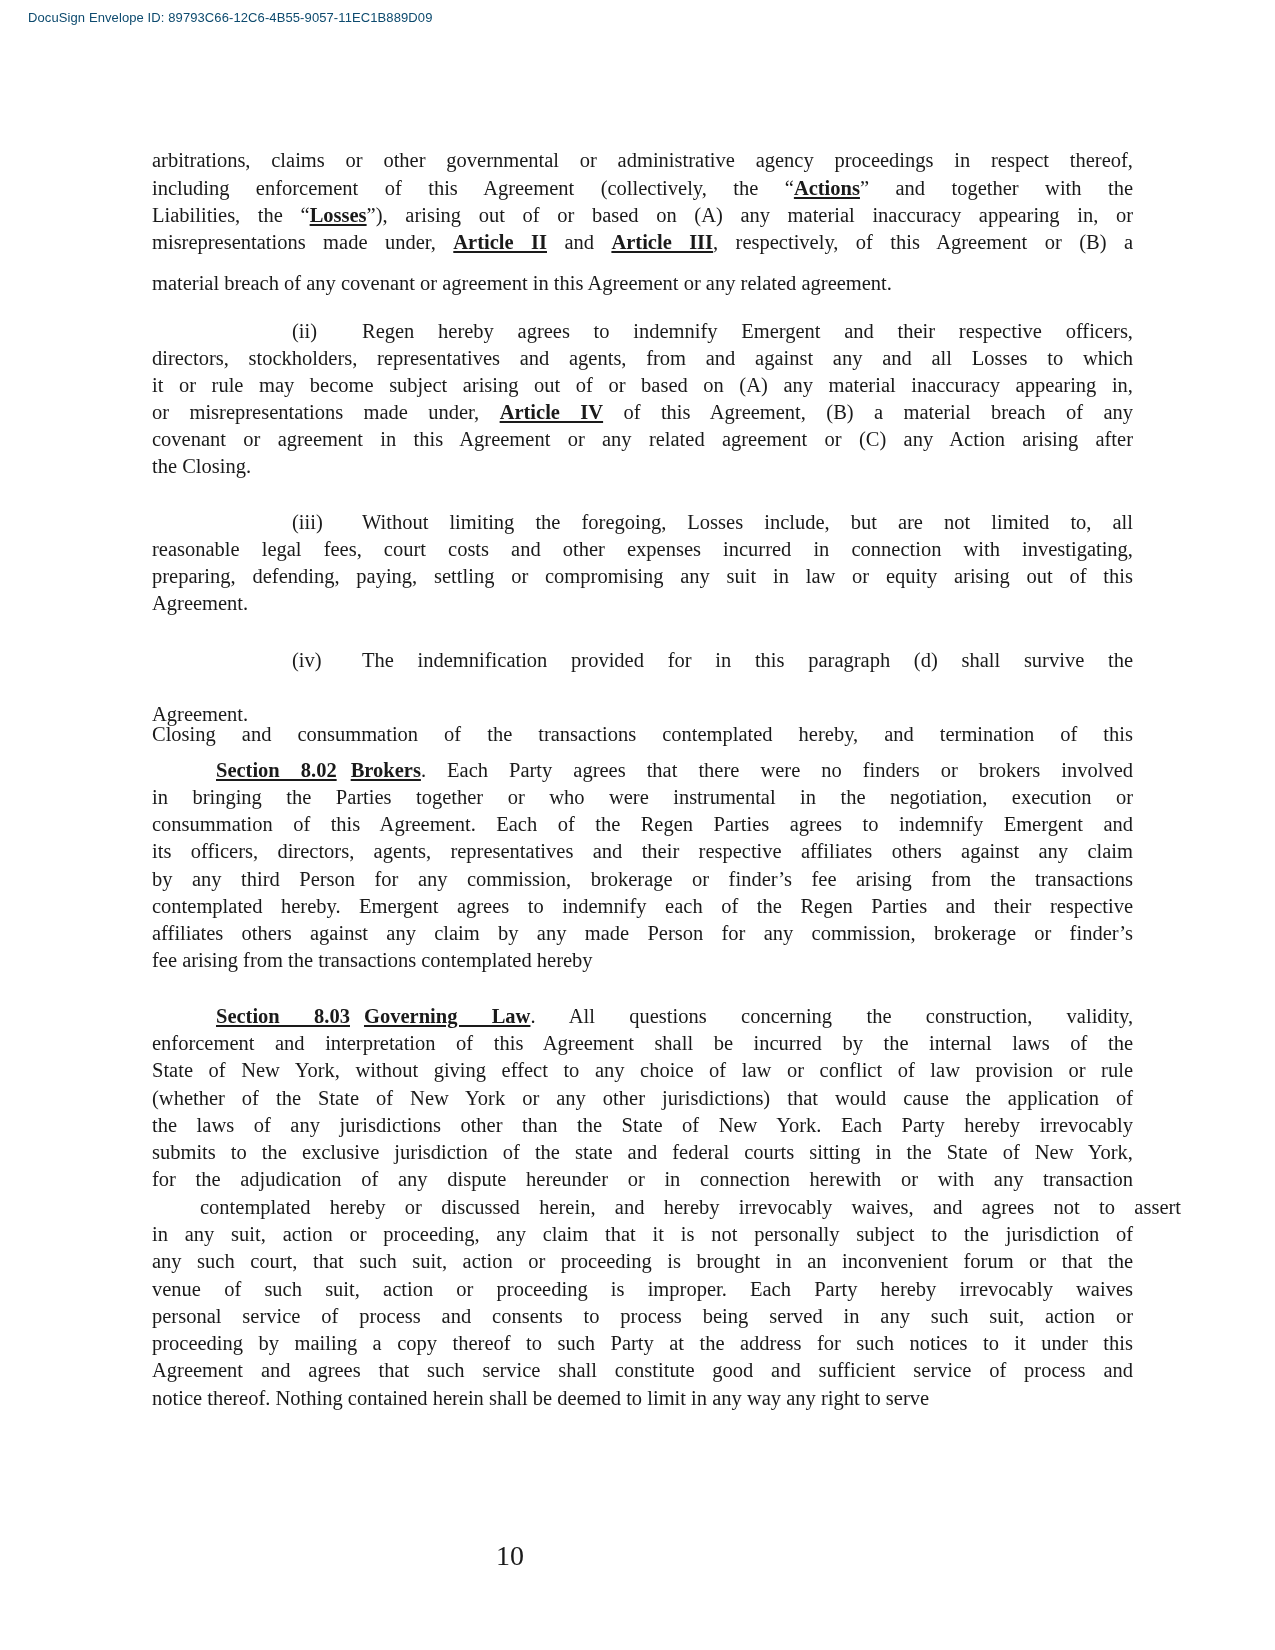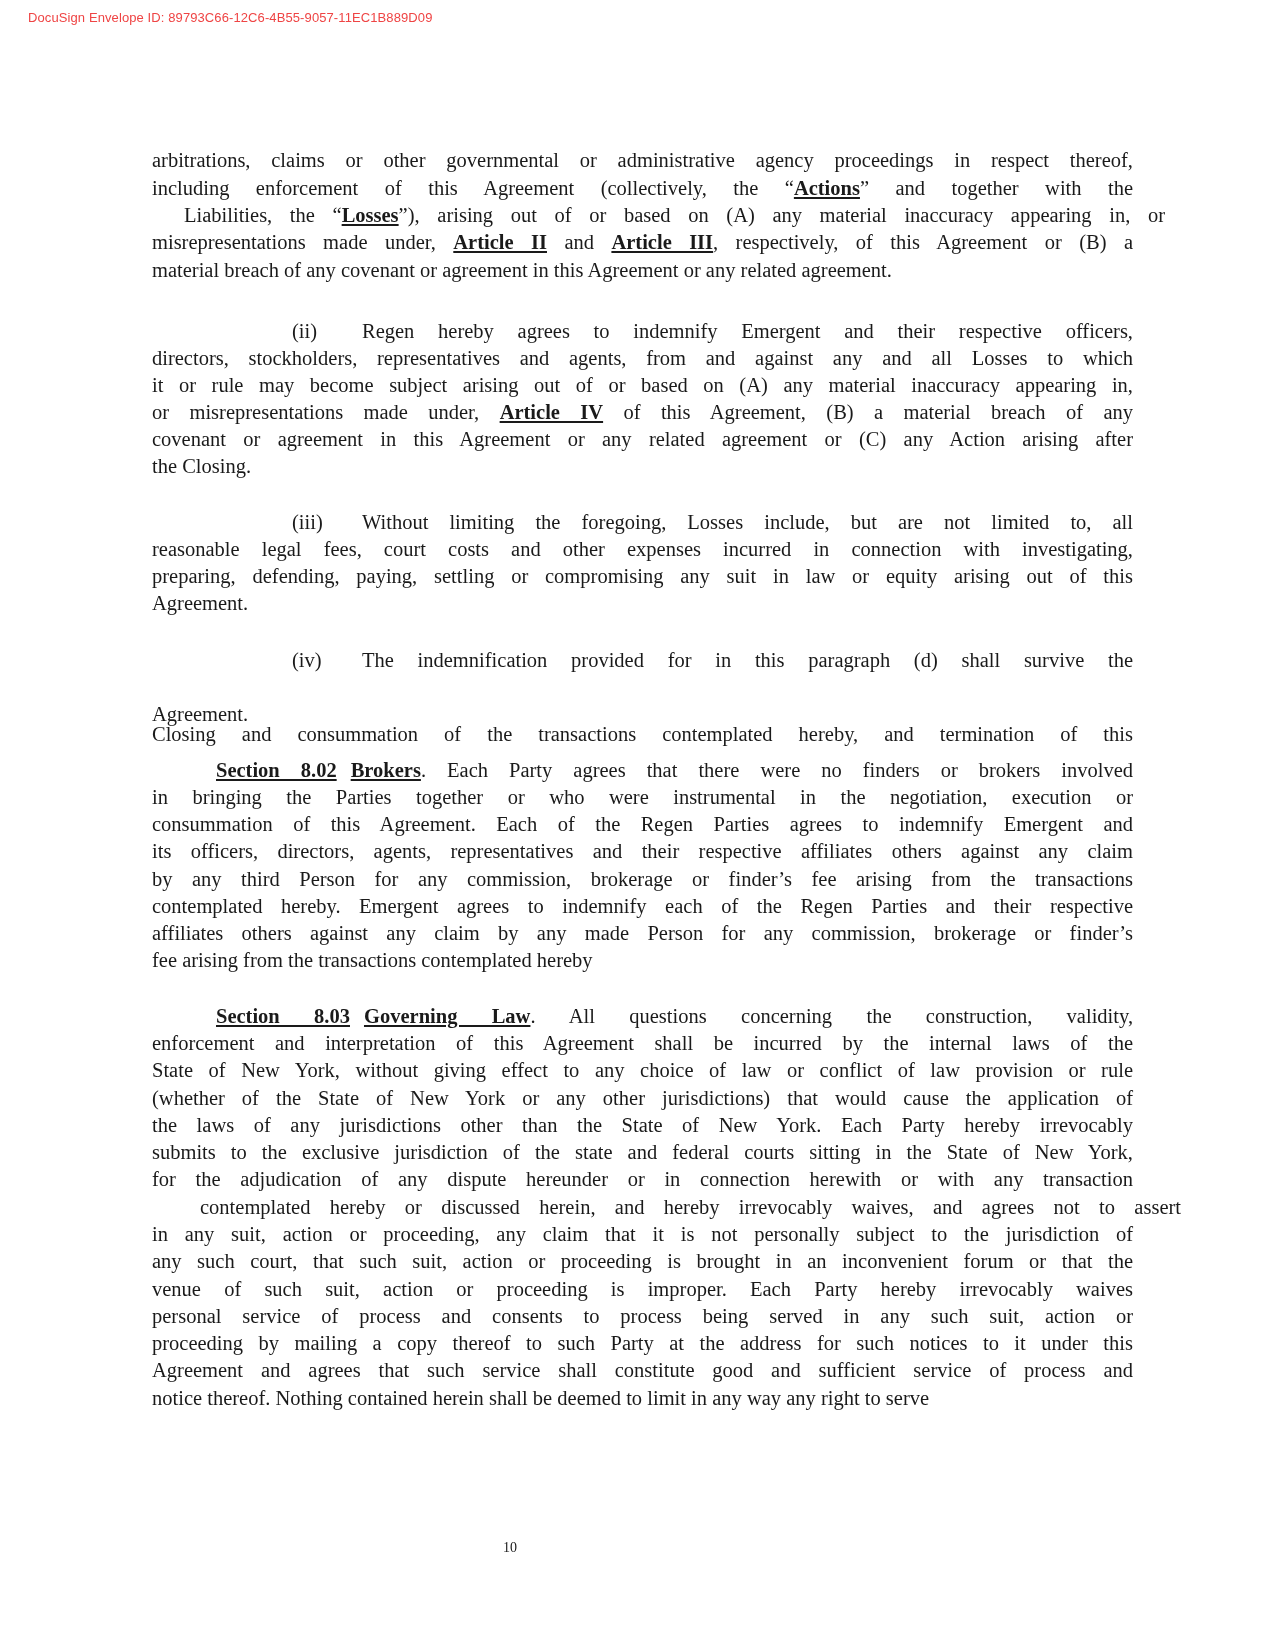--- a/index.html
+++ b/index.html
@@ -1,52 +1,52 @@
 <!DOCTYPE html>
 <html><head>
 <meta charset="utf-8">
 <style>
   html, body { margin: 0; padding: 0; background: #ffffff; }
   body { width: 1275px; height: 1650px; position: relative; overflow: hidden; }
   .envelope {
     position: absolute; left: 28px; top: 10px;
-    font-family: "Liberation Sans", sans-serif; font-size: 13px; color: #ef4444;
+    font-family: "Liberation Sans", sans-serif; font-size: 13px; color: #0c4a6e;
     letter-spacing: 0.1px;
   }
   .page {
     position: absolute; left: 0; top: 0; width: 1275px; height: 1650px;
     font-family: "Liberation Serif", serif; font-size: 20.5px; color: #1a1a1a;
   }
   .line {
     position: absolute; left: 152px; width: 981px;
     text-align: justify; text-align-last: justify; white-space: nowrap;
     line-height: 26px; height: 26px;
   }
   .line.last { text-align-last: left; }
   .line .fill { display: inline-block; width: 100%; text-align: justify; text-align-last: justify; white-space: normal; }
   .line.last .fill { text-align-last: left; }
   .u { text-decoration: underline; text-underline-offset: 2px; font-weight: bold; }
   .tabgap { display: inline-block; width: 40px; }
   .pagenum {
     position: absolute; left: 0; width: 1020px; top: 1540px; text-align: center;
-    font-family: "Liberation Serif", serif; font-size: 14px; color: #1a1a1a;
+    font-family: "Liberation Serif", serif; font-size: 28px; color: #1a1a1a;
   }
 </style>
 </head>
 <body>
 
 <div class="envelope">DocuSign Envelope ID: 89793C66-12C6-4B55-9057-11EC1B889D09</div>
 
 <div class="page" id="page">
     <div>
       <div class="line" style="top: 147px;"><span class="fill"><span>arbitrations, claims or other governmental or administrative agency proceedings in respect thereof,</span></span></div>
       <div class="line" style="top: 175px;"><span class="fill"><span>including enforcement of this Agreement (collectively, the “</span><span class="u">Actions</span><span>” and together with the</span></span></div>
-      <div class="line" style="top: 202px; margin-left: 32px;"><span class="fill"><span>Liabilities, the “</span><span class="u">Losses</span><span>”), arising out of or based on (A) any material inaccuracy appearing in, or</span></span></div>
+      <div class="line" style="top: 202px;"><span class="fill"><span>Liabilities, the “</span><span class="u">Losses</span><span>”), arising out of or based on (A) any material inaccuracy appearing in, or</span></span></div>
       <div class="line" style="top: 229px;"><span class="fill"><span>misrepresentations made under, </span><span class="u">Article II</span><span> and </span><span class="u">Article III</span><span>, respectively, of this Agreement or (B) a</span></span></div>
-      <div class="line last" style="top: 257px;"><span class="fill"><span>material breach of any covenant or agreement in this Agreement or any related agreement.</span></span></div>
+      <div class="line last" style="top: 270px;"><span class="fill"><span>material breach of any covenant or agreement in this Agreement or any related agreement.</span></span></div>
     </div>
     <div>
       <div class="line" style="top: 318px; left: 292px; width: 841px;"><span class="fill"><span style="display: inline-block; width: 70px;">(ii)</span><span>Regen hereby agrees to indemnify Emergent and their respective officers,</span></span></div>
       <div class="line" style="top: 345px;"><span class="fill"><span>directors, stockholders, representatives and agents, from and against any and all Losses to which</span></span></div>
       <div class="line" style="top: 372px;"><span class="fill"><span>it or rule may become subject arising out of or based on (A) any material inaccuracy appearing in,</span></span></div>
       <div class="line" style="top: 399px;"><span class="fill"><span>or misrepresentations made under, </span><span class="u">Article IV</span><span> of this Agreement, (B) a material breach of any</span></span></div>
       <div class="line" style="top: 426px;"><span class="fill"><span>covenant or agreement in this Agreement or any related agreement or (C) any Action arising after</span></span></div>
       <div class="line last" style="top: 453px;"><span class="fill"><span>the Closing.</span></span></div>
     </div>
     <div>

